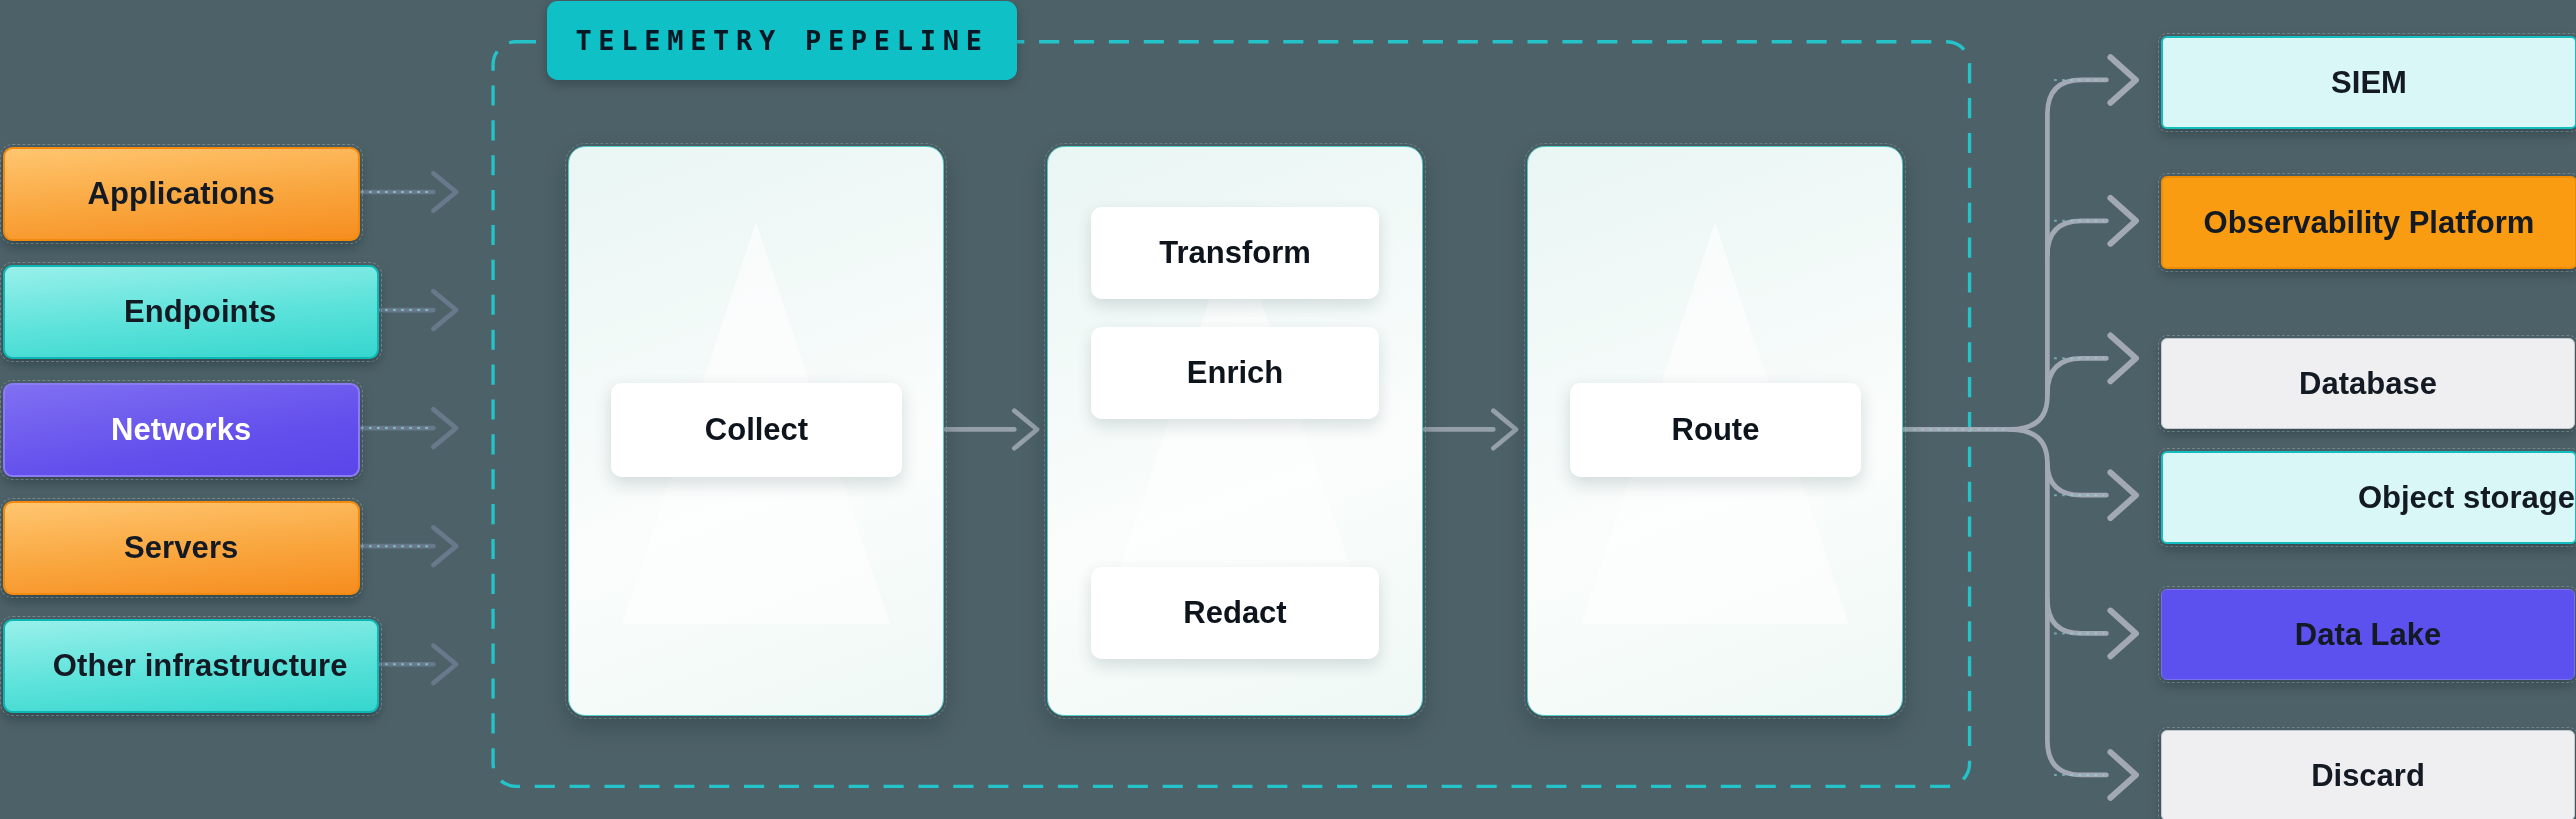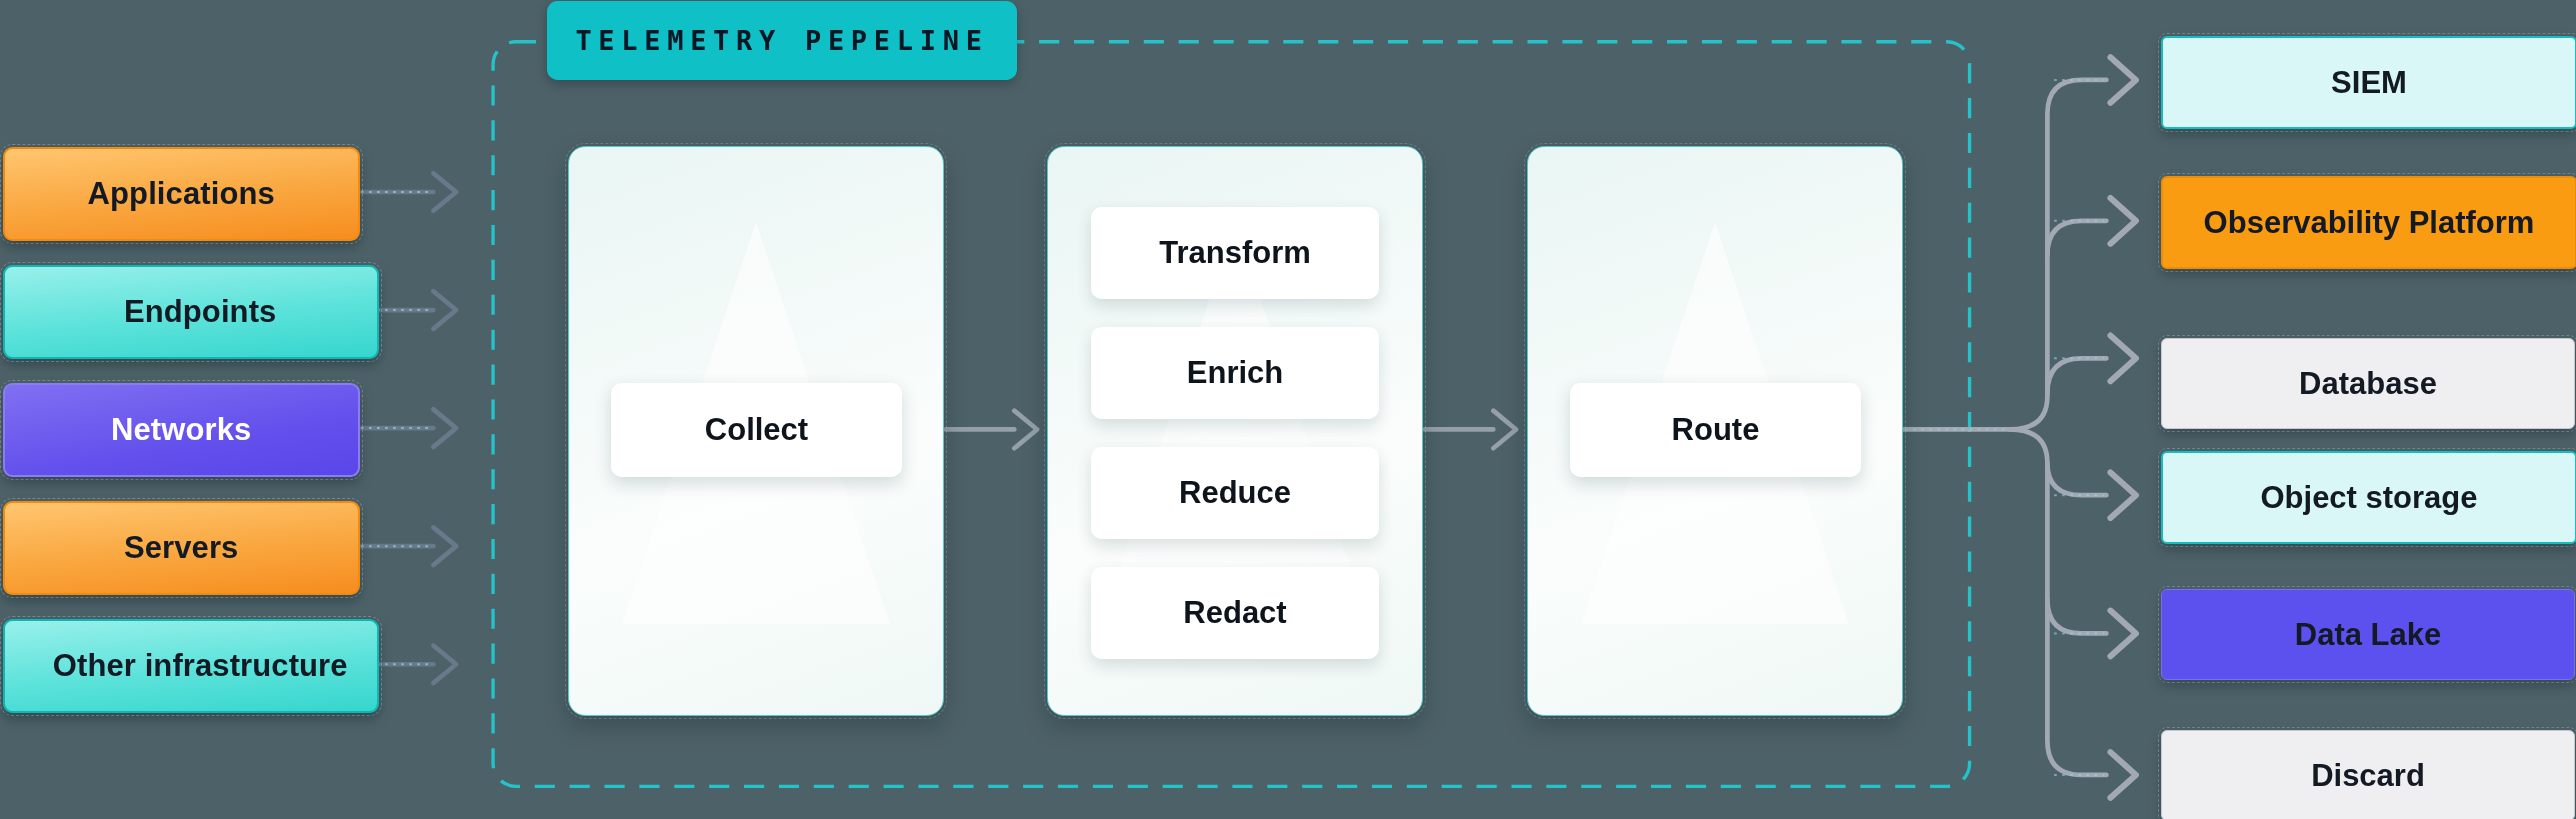--- a/index.html
+++ b/index.html
@@ -81,21 +81,21 @@
     border-radius:6px;display:flex;align-items:center;justify-content:center;
     font-size:31px;font-weight:700;color:#131A24;
     box-shadow:0 5.4px 12px rgba(5,22,30,.3);
     outline:1.3px dashed rgba(225,240,245,.25);outline-offset:2.7px;
     z-index:3;
   }
   .dest.teal-light{background:#D9F7F6;border:2px solid #14BEBE;}
   .dest.orange{background:#FA9C12;border:2px solid #EE8D04;}
   .dest.gray{background:#EFEFF1;border:1.3px solid #C5C9CF;}
   .dest.purple{background:#5C50EF;border:1.3px solid #7A6EF2;}
-  .dest.d0{top:36px;} .dest.d1{top:176px;} .dest.d2{top:314px;margin-top:24px;} .dest.d3{top:451px;} .dest.d4{top:589px;} .dest.d5{top:730px;}
+  .dest.d0{top:36px;} .dest.d1{top:176px;} .dest.d2{top:314px;margin-top:24px;} .dest.d3{top:451px;justify-content:flex-end;} .dest.d4{top:589px;} .dest.d5{top:730px;}
 </style>
 </head>
 <body>
 
 <div id="canvas">
 
   <svg id="connector-layer" viewBox="0 0 3840 1222" xmlns="http://www.w3.org/2000/svg">
 
     <rect x="735" y="62" width="2201" height="1110" rx="34" fill="none" stroke="#23C3C9" stroke-width="5" stroke-dasharray="30 22"></rect>
 
@@ -196,23 +196,20 @@
     </div>
   </div>
 
   <div class="panel process">
     <div class="step s0">
       <span>Transform</span>
     </div>
     <div class="step s1">
       <span>Enrich</span>
     </div>
-    <div class="step s2">
-      <span>Reduce</span>
-    </div>
     <div class="step s3">
       <span>Redact</span>
     </div>
   </div>
 
   <div class="panel route">
     <div class="stage-label">
       <span>Route</span>
     </div>
   </div>

